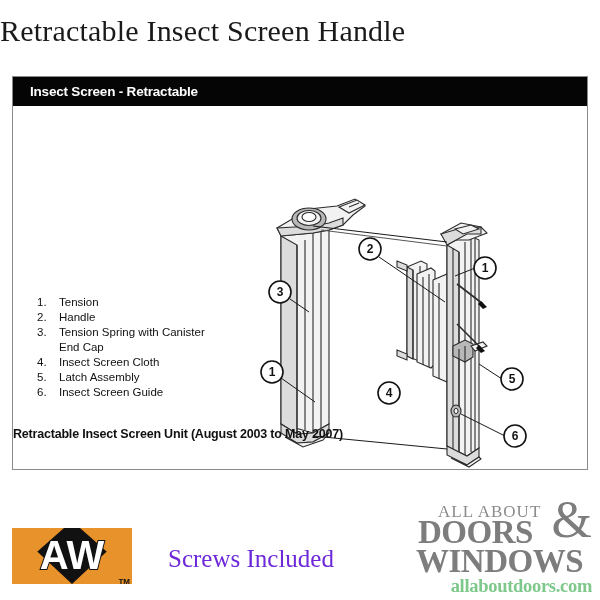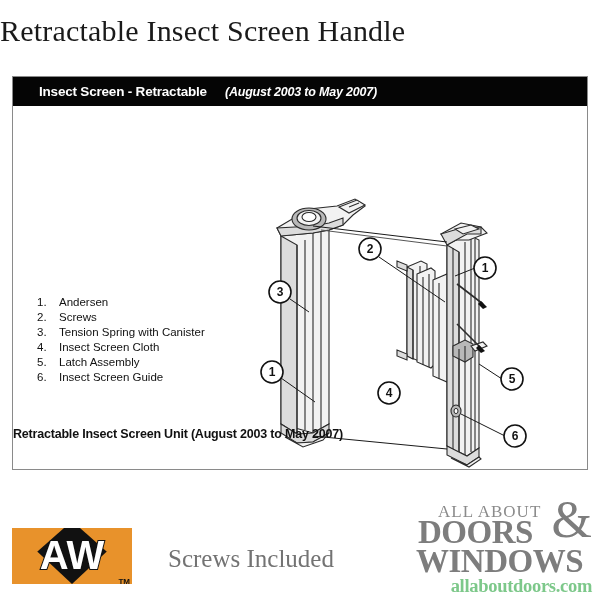--- a/index.html
+++ b/index.html
@@ -42,21 +42,21 @@
   #diagram-header-bar {
     position: absolute;
     left: 0;
     top: 0;
     width: 100%;
     height: 29px;
     background: #050505;
     display: flex;
     align-items: center;
     box-sizing: border-box;
-    padding-left: 26px;
+    padding-left: 17px;
   }
   #diagram-header-title {
     color: #ffffff;
     font-size: 13.5px;
     font-weight: bold;
     letter-spacing: -0.2px;
   }
   #diagram-header-daterange {
     color: #ffffff;
     font-size: 12.5px;
@@ -137,21 +137,21 @@
     font-weight: bold;
   }
 
   
   #screws-included {
     position: absolute;
     left: 168px;
     top: 545px;
     font-family: "Liberation Serif", serif;
     font-size: 25px;
-    color: #737373;
+    color: #6d28d9;
   }
 
   
   #aad-logo {
     position: absolute;
     right: 6px;
     top: 498px;
     width: 208px;
     height: 96px;
     text-align: left;
@@ -220,35 +220,38 @@
 </style>
 </head>
 <body>
 
 <div id="page-title">Retractable Insect Screen Handle</div>
 
 <div id="diagram-panel">
 
   <div id="diagram-header-bar">
     <span id="diagram-header-title">Insect Screen - Retractable</span>
-    <span id="diagram-header-daterange">(August 2003 to May 2007)</span>
   </div>
 
   <div id="legend-list">
     <div class="legend-item">
       <span class="legend-num">1.</span>
-      <span class="legend-label">Andersen</span>
+      <span class="legend-label">Tension</span>
     </div>
     <div class="legend-item">
       <span class="legend-num">2.</span>
-      <span class="legend-label">Screws</span>
+      <span class="legend-label">Handle</span>
     </div>
     <div class="legend-item">
       <span class="legend-num">3.</span>
       <span class="legend-label">Tension Spring with Canister</span>
+    </div>
+    <div class="legend-item">
+      <span class="legend-num"></span>
+      <span class="legend-label">End Cap</span>
     </div>
     <div class="legend-item">
       <span class="legend-num">4.</span>
       <span class="legend-label">Insect Screen Cloth</span>
     </div>
     <div class="legend-item">
       <span class="legend-num">5.</span>
       <span class="legend-label">Latch Assembly</span>
     </div>
     <div class="legend-item">

